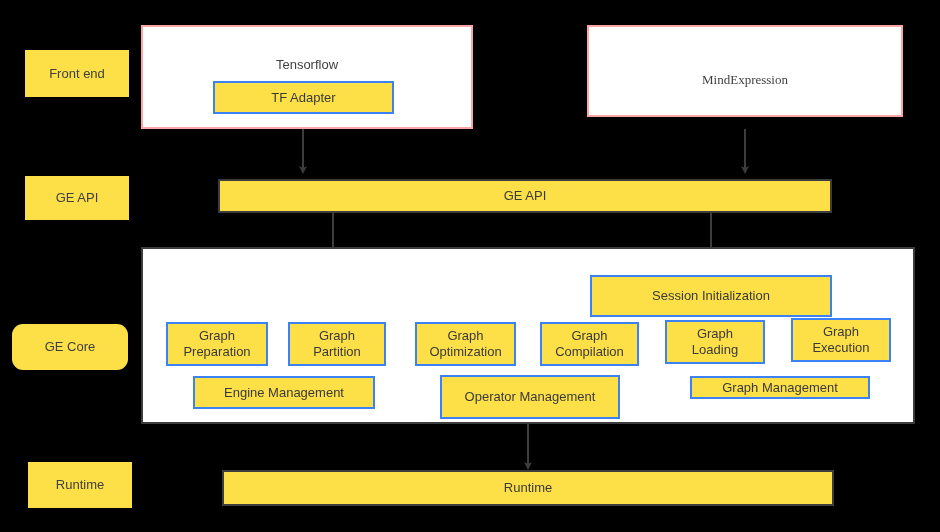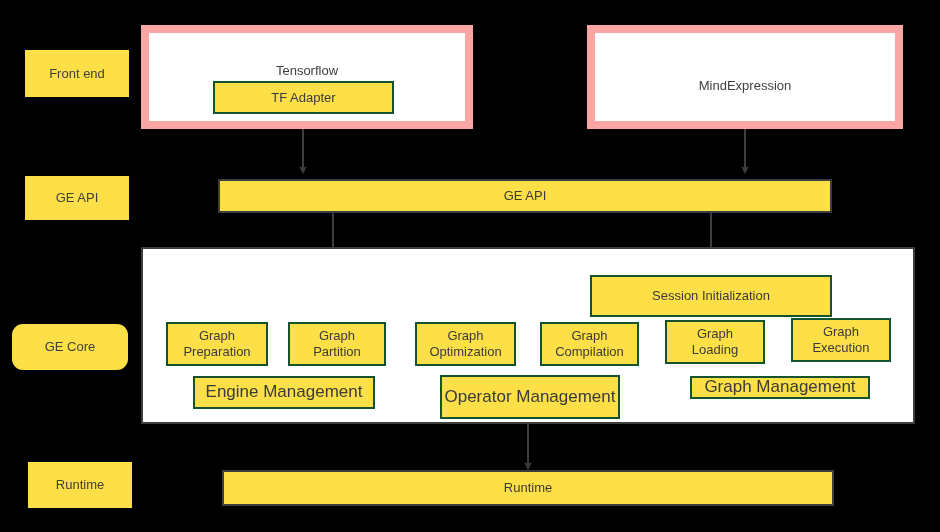--- a/index.html
+++ b/index.html
@@ -29,44 +29,44 @@
     white-space: pre-line;
   }
   
   .layer-label {
     border: none;
     font-size: 13px;
     color: #3f3f3f;
   }
   
   .node {
-    border: 2px solid #14532d;
+    border: 2px solid #3b82f6;
     font-size: 13px;
   }
   
   .frame {
-    border: 8px solid #fca5a5;
+    border: 2px solid #fca5a5;
     background: #ffffff;
     align-items: flex-start;
     justify-content: center;
   }
   .frame-title {
     position: absolute;
     left: 0;
     right: 0;
     text-align: center;
     font-size: 13px;
     color: #3f3f3f;
   }
   .bar {
     border: 2px solid #3d3d3d;
     font-size: 13px;
   }
   .small {
-    font-size: 17px;
+    font-size: 13px;
   }
   svg.arrows {
     position: absolute;
     left: 0;
     top: 0;
     width: 940px;
     height: 532px;
     pointer-events: none;
   }
 </style>
@@ -99,21 +99,21 @@
 
   <div class="box layer-label" style="left:12px; top:324px; width:116px; height:46px;border-radius:11px;">GE Core</div>
 
   <div class="box layer-label" style="left:28px; top:462px; width:104px; height:46px;">Runtime</div>
 
   <div class="box frame" style="left:141px; top:25px; width:332px; height:104px;">
     <span class="frame-title" style="top:30px;">Tensorflow</span>
   </div>
   <div class="box node" style="left:213px; top:81px; width:181px; height:33px;">TF Adapter</div>
 
-  <div class="box frame" style="left:587px; top:25px; width:316px; height:104px;">
+  <div class="box frame" style="left:587px; top:25px; width:316px; height:92px;font-family:Liberation Serif, serif;">
     <span class="frame-title" style="top:45px;">MindExpression</span>
   </div>
 
   <div class="box bar" style="left:218px; top:179px; width:614px; height:34px;">GE API</div>
 
   <div style="position:absolute; left:141px; top:247px; width:774px; height:177px;
               box-sizing:border-box; border:2px solid #3d3d3d; background:#ffffff;"></div>
 
   <div class="box node" style="left:590px; top:275px; width:242px; height:42px;">Session Initialization</div>
 

